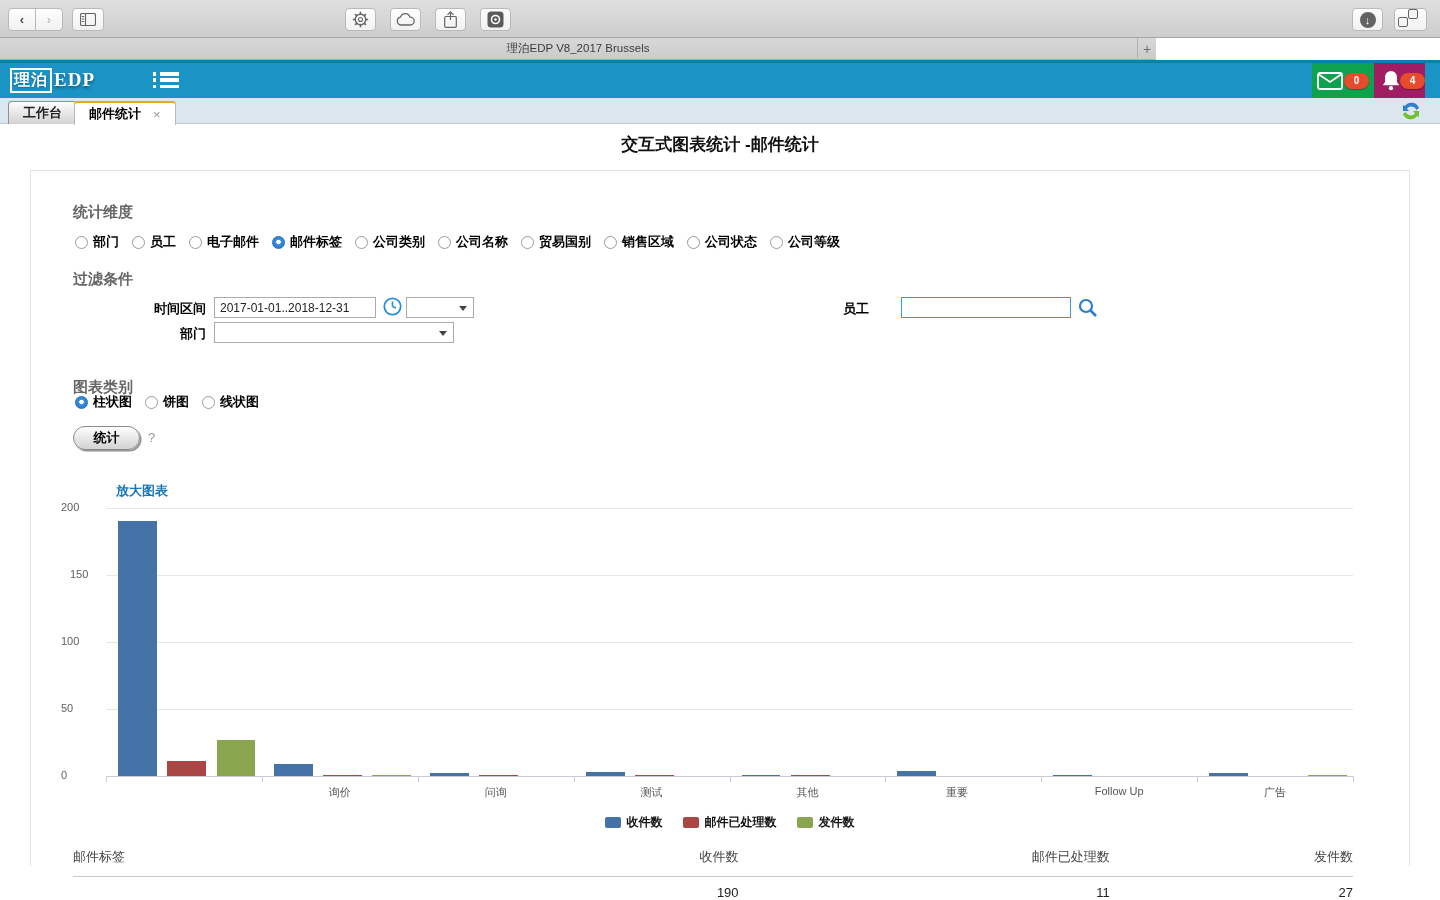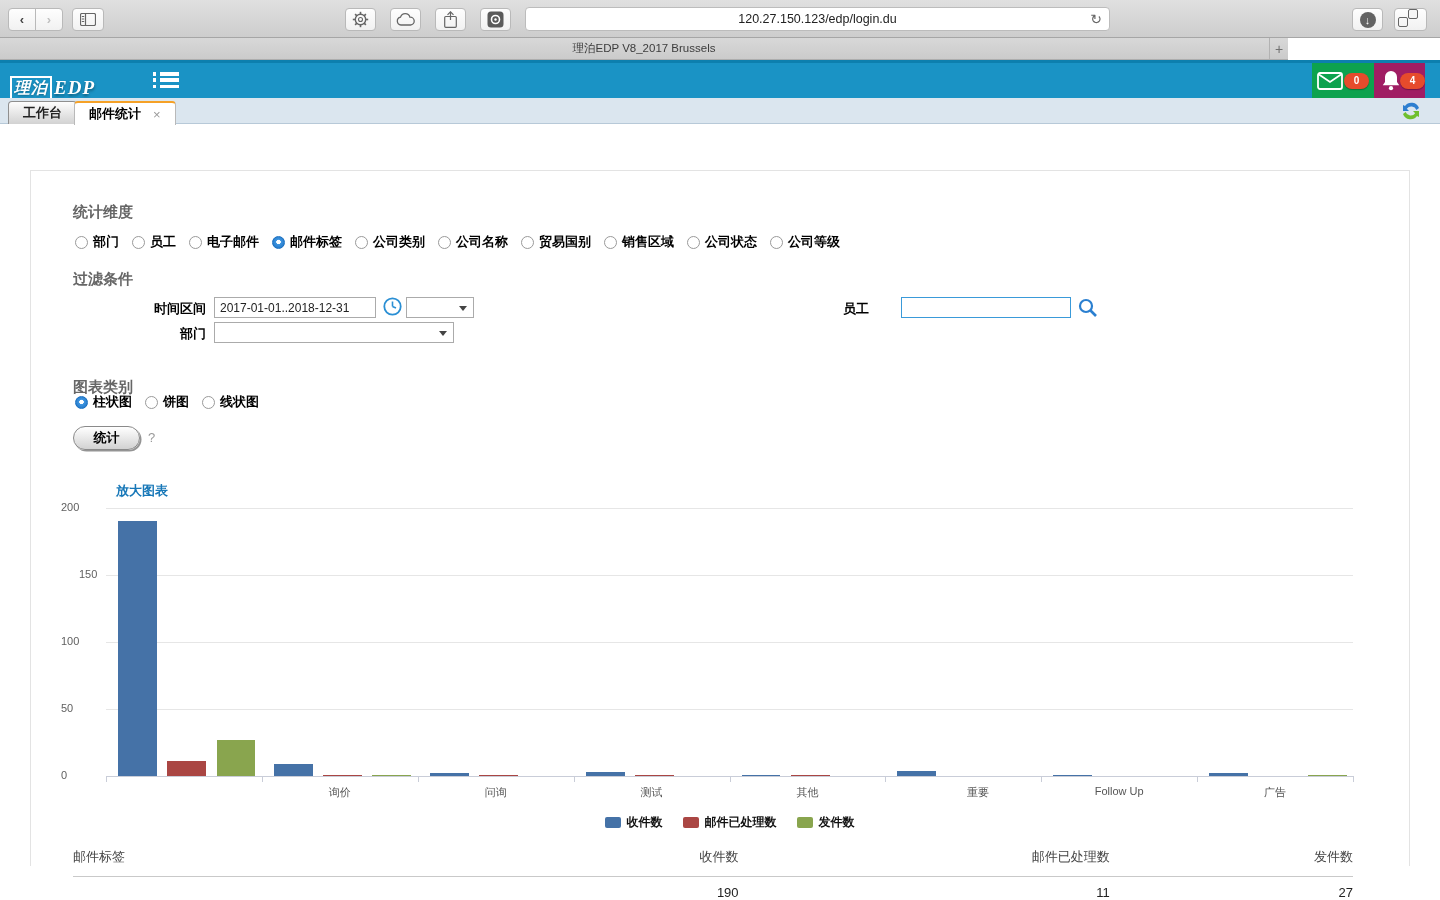--- a/index.html
+++ b/index.html
@@ -26,30 +26,30 @@
     font-size:12.5px; color:#222; }
   #reload { position:absolute; right:7px; top:3px; color:#666; font-size:14px; }
   #btn-dl { left:1352px; width:31px; }
   #dl-circle { width:16px; height:16px; border-radius:50%; background:#636363; color:#fff;
     font-size:11px; line-height:16px; text-align:center; font-weight:bold; }
   #btn-tabs { left:1394px; width:33px; }
   .sqr { width:10px; height:10px; border:1.5px solid #666; border-radius:2px; background:transparent; }
   .sqr.back { margin-left:-6px; margin-top:4px; }
   .sqr.front { margin-top:-4px; background:#f5f5f5; }
 
-  #tabbar { left:0; top:38px; width:1288px; height:22px;
+  #tabbar { left:0; top:38px; width:1156px; height:22px;
     background:linear-gradient(#d8d8d8,#cbcbcb); border-bottom:1px solid #adadad;
     display:flex; align-items:center; justify-content:center; font-size:11.5px; color:#3c3c3c; }
   #newtab { position:absolute; right:0; top:0; width:19px; height:21px; border-left:1px solid #b2b2b2;
     color:#707070; font-size:14px; display:flex; align-items:center; justify-content:center; }
 
   
   #appheader { left:0; top:60px; width:1440px; height:38px; background:#1a93c5;
     border-top:3px solid #0d7fae; }
-  #logo { position:absolute; left:10px; top:12px; display:flex; align-items:center; color:#fff;font-style:italic; }
+  #logo { position:absolute; left:10px; top:4px; display:flex; align-items:center; color:#fff; }
   #logo-cn { border:2px solid #fff; padding:0 2px; font-size:16px; font-weight:bold; letter-spacing:1px;
     margin-right:2px; text-shadow:0 1px 2px rgba(0,0,0,.3); }
   #logo-en { font-family:"Liberation Serif","DejaVu Serif",serif; font-weight:bold; font-size:19px;
     line-height:26px; text-shadow:0 2px 3px rgba(0,0,0,.4); letter-spacing:1px; }
   #menu-icon { position:absolute; left:153px; top:9px; width:26px; }
   .mi-row { height:3.5px; margin-bottom:2.8px;
     background:linear-gradient(to right,#fff 0 3.5px,transparent 3.5px 7px,#fff 7px 100%); }
   .tile { position:absolute; top:0; height:35px; display:flex; align-items:center; }
   #tile-mail { left:1312px; width:62px; background:#0da24e; }
   #tile-bell { left:1374px; width:51px; background:#a01d63; }
@@ -166,24 +166,20 @@
         <polyline points="3.5,3.8 6.5,0.8 9.5,3.8" fill="none" stroke="#666" stroke-width="1.2"></polyline>
       </svg>
     </div>
     <div id="btn-ext" class="tbtn">
       <svg width="17" height="17" viewBox="0 0 17 17">
         <rect x="0.5" y="0.5" width="16" height="16" rx="3.5" fill="#5b5b5b"></rect>
         <circle cx="8.5" cy="8.5" r="4" fill="none" stroke="#fff" stroke-width="1.6"></circle>
         <circle cx="8.5" cy="8.5" r="1.2" fill="#fff"></circle>
       </svg>
     </div>
-    <div id="urlfield">
-      <span>120.27.150.123/edp/login.du</span>
-      <span id="reload">↻</span>
-    </div>
     <div id="btn-dl" class="tbtn">
       <div id="dl-circle">↓</div>
     </div>
     <div id="btn-tabs" class="tbtn">
       <div style="display:flex;">
         <div class="sqr back"></div>
           <div class="sqr front"></div>
       </div>
     </div>
   </div>
@@ -228,20 +224,21 @@
       <span id="tab-close">×</span>
     </div>
     <div id="sync-icon">
       <svg width="22" height="22" viewBox="0 0 22 22">
         <path d="M19 8 a8 8 0 0 0 -14 -2 l-2 -1 v6 h6 l-2.2 -2.3 a5.5 5.5 0 0 1 9.6 1.3 z" fill="#2e7fd0"></path>
         <path d="M3 14 a8 8 0 0 0 14 2 l2 1 v-6 h-6 l2.2 2.3 a5.5 5.5 0 0 1 -9.6 -1.3 z" fill="#6fbf2e"></path>
       </svg>
     </div>
   </div>
 
+  <div id="pagetitle" class="abs">交互式图表统计 -邮件统计</div>
 
   <div id="panel" class="abs">
 
     <div class="sechead" style="top:32px;">统计维度</div>
     <div class="radio-row" style="top:62px;" id="dim-radios">
         <span class="radio"></span>
         <span class="radio-label">部门</span>
         <span class="radio"></span>
         <span class="radio-label">员工</span>
         <span class="radio"></span>
@@ -360,33 +357,33 @@
             <td></td>
             <td>190</td>
             <td>11</td>
             <td>27</td>
           </tr>
         </tbody>
     </table>
   <div class="ylab" style="left: 30px; top: 598px;">0</div>
       <div class="ylab" style="left: 30px; top: 531px;">50</div>
       <div class="ylab" style="left: 30px; top: 464px;">100</div>
-      <div class="ylab" style="left: 48px; top: 397px;">150</div>
+      <div class="ylab" style="left: 39px; top: 397px;">150</div>
       <div class="ylab" style="left: 30px; top: 330px;">200</div>
       <div class="xtick" style="left: 75px;"></div>
       <div class="xlab" style="left: 75px; width: 155.875px;"></div>
       <div class="xtick" style="left: 230.875px;"></div>
       <div class="xlab" style="left: 230.875px; width: 155.875px;">询价</div>
       <div class="xtick" style="left: 386.75px;"></div>
       <div class="xlab" style="left: 386.75px; width: 155.875px;">问询</div>
       <div class="xtick" style="left: 542.625px;"></div>
       <div class="xlab" style="left: 542.625px; width: 155.875px;">测试</div>
       <div class="xtick" style="left: 698.5px;"></div>
       <div class="xlab" style="left: 698.5px; width: 155.875px;">其他</div>
       <div class="xtick" style="left: 854.375px;"></div>
-      <div class="xlab" style="left: 869px; width: 155.875px;">重要</div>
+      <div class="xlab" style="left: 848px; width: 155.875px;">重要</div>
       <div class="xtick" style="left: 1010.25px;"></div>
       <div class="xlab" style="left: 1010.25px; width: 155.875px;">Follow Up</div>
       <div class="xtick" style="left: 1166.12px;"></div>
       <div class="xlab" style="left: 1166.12px; width: 155.875px;">广告</div>
       <div class="xtick" style="left: 1322px;"></div>
     </div>
 </div>
 
 </body></html>

